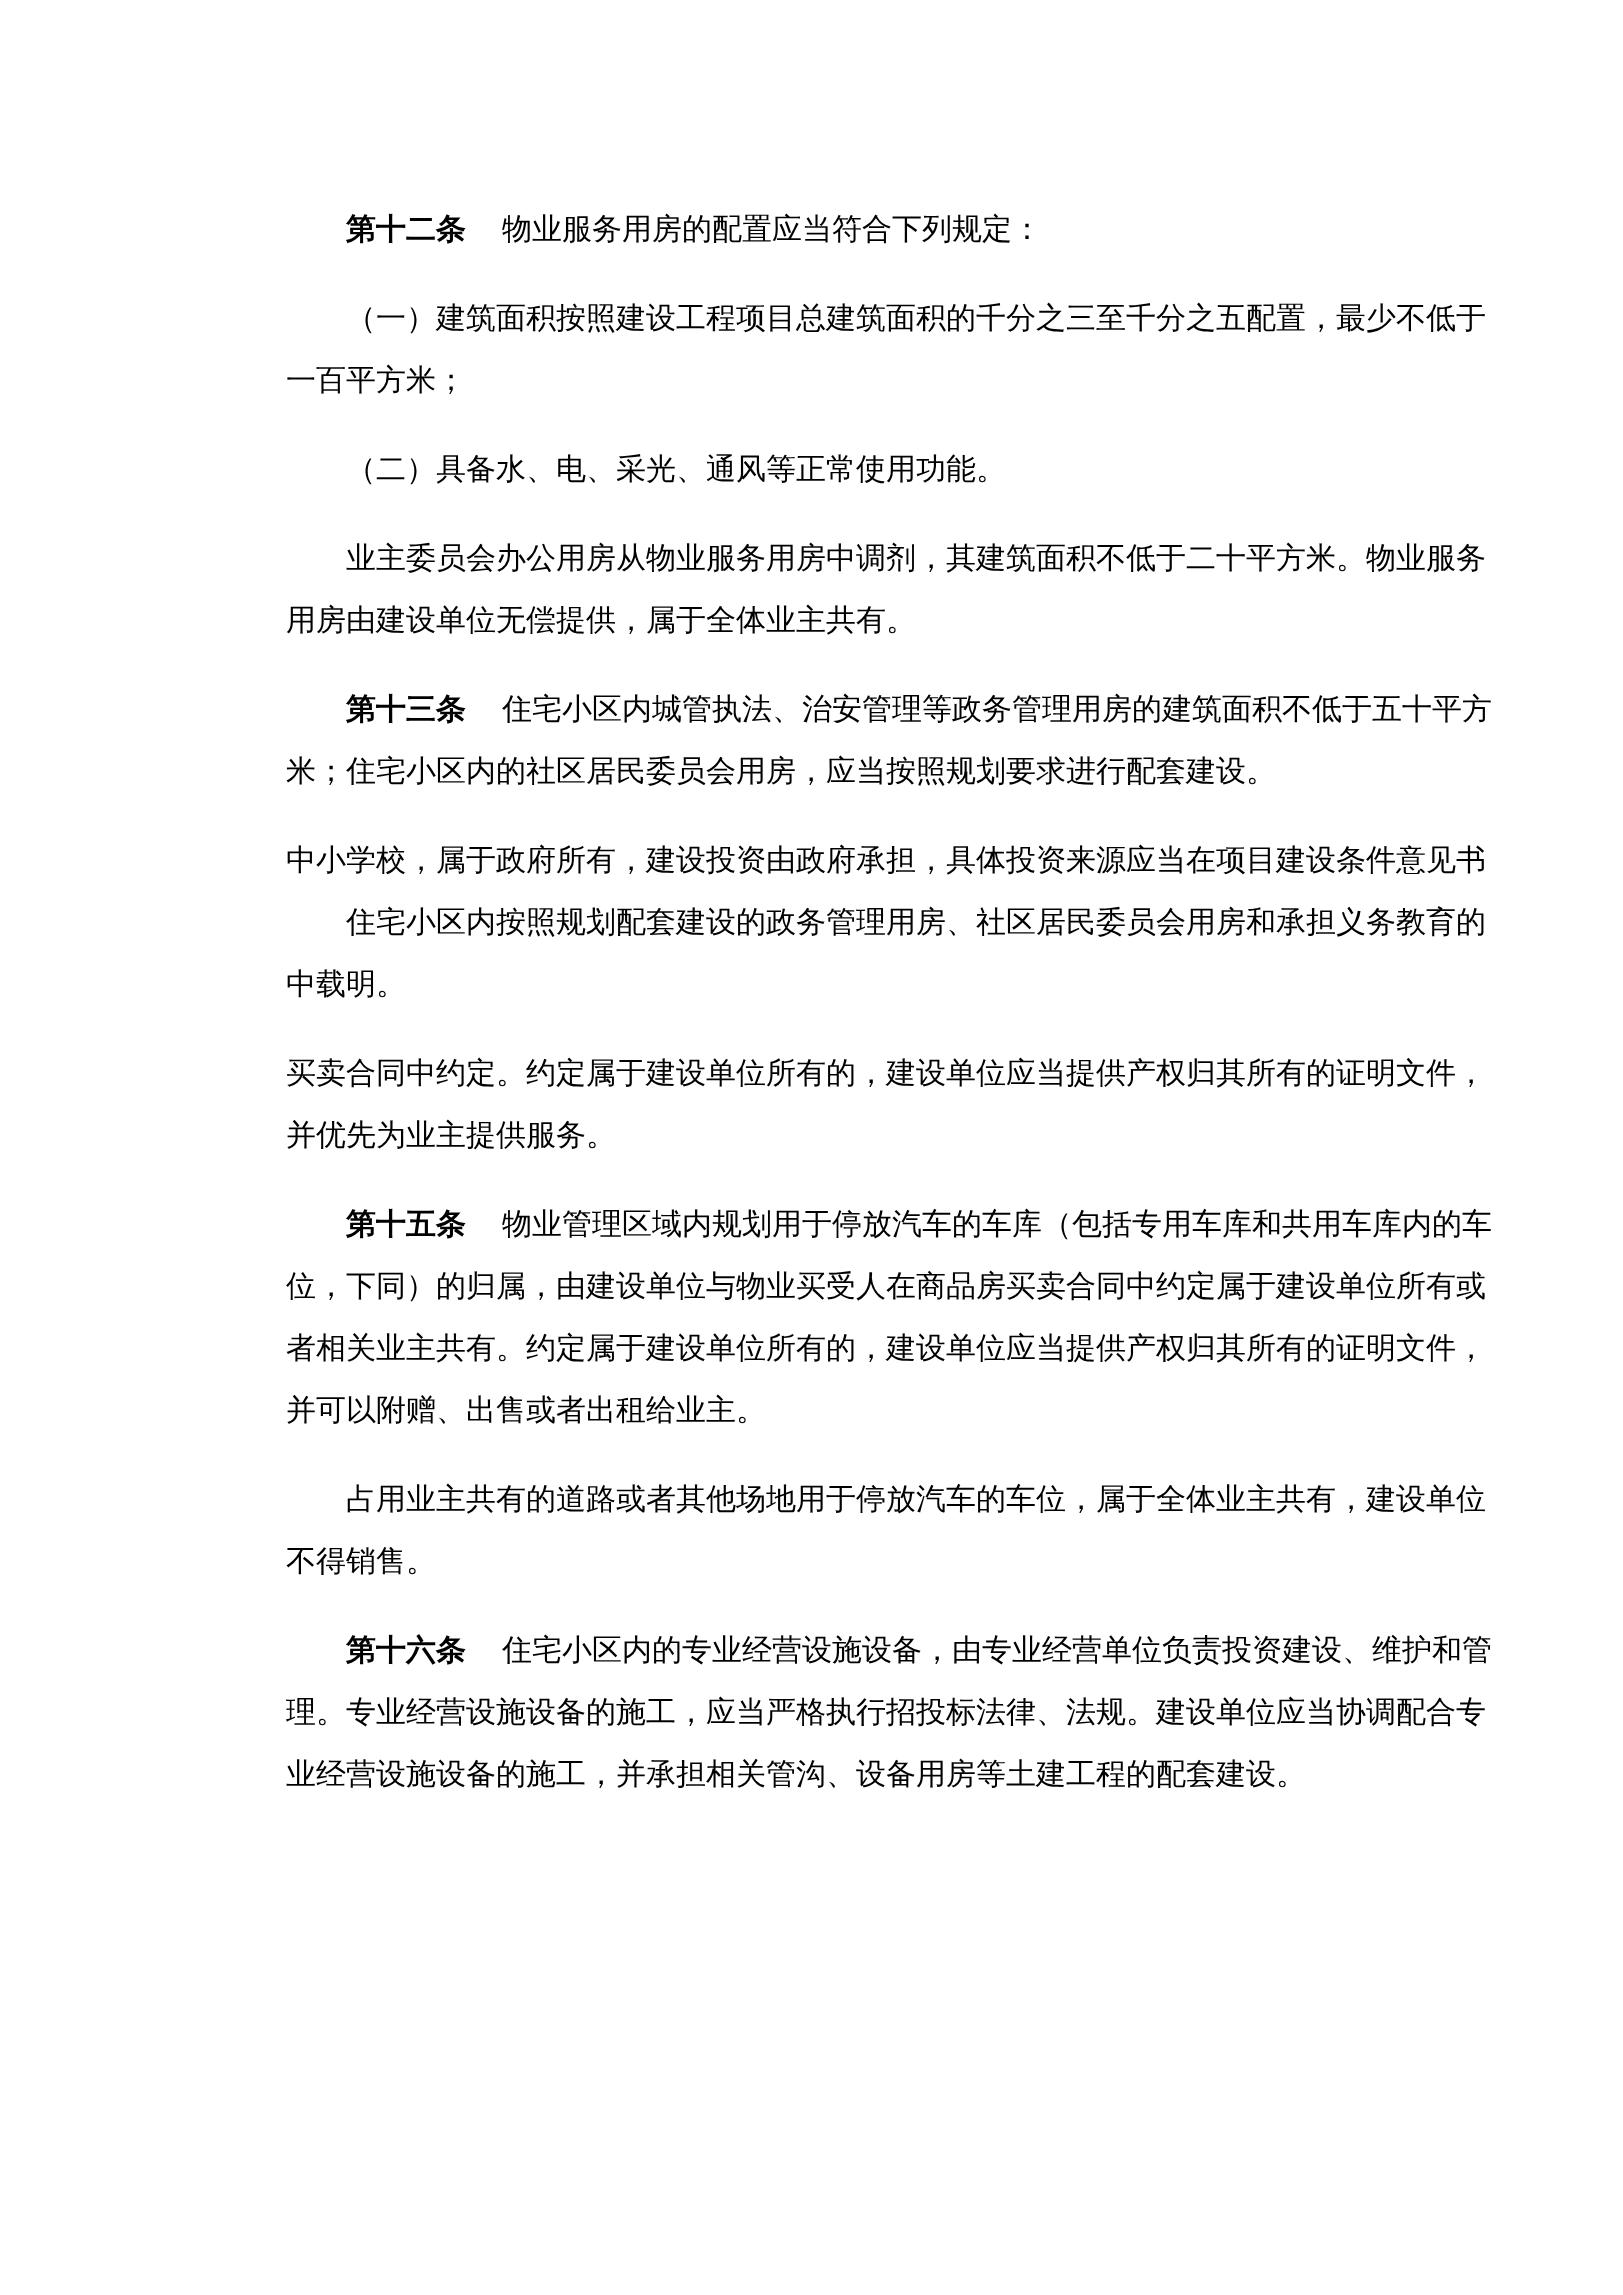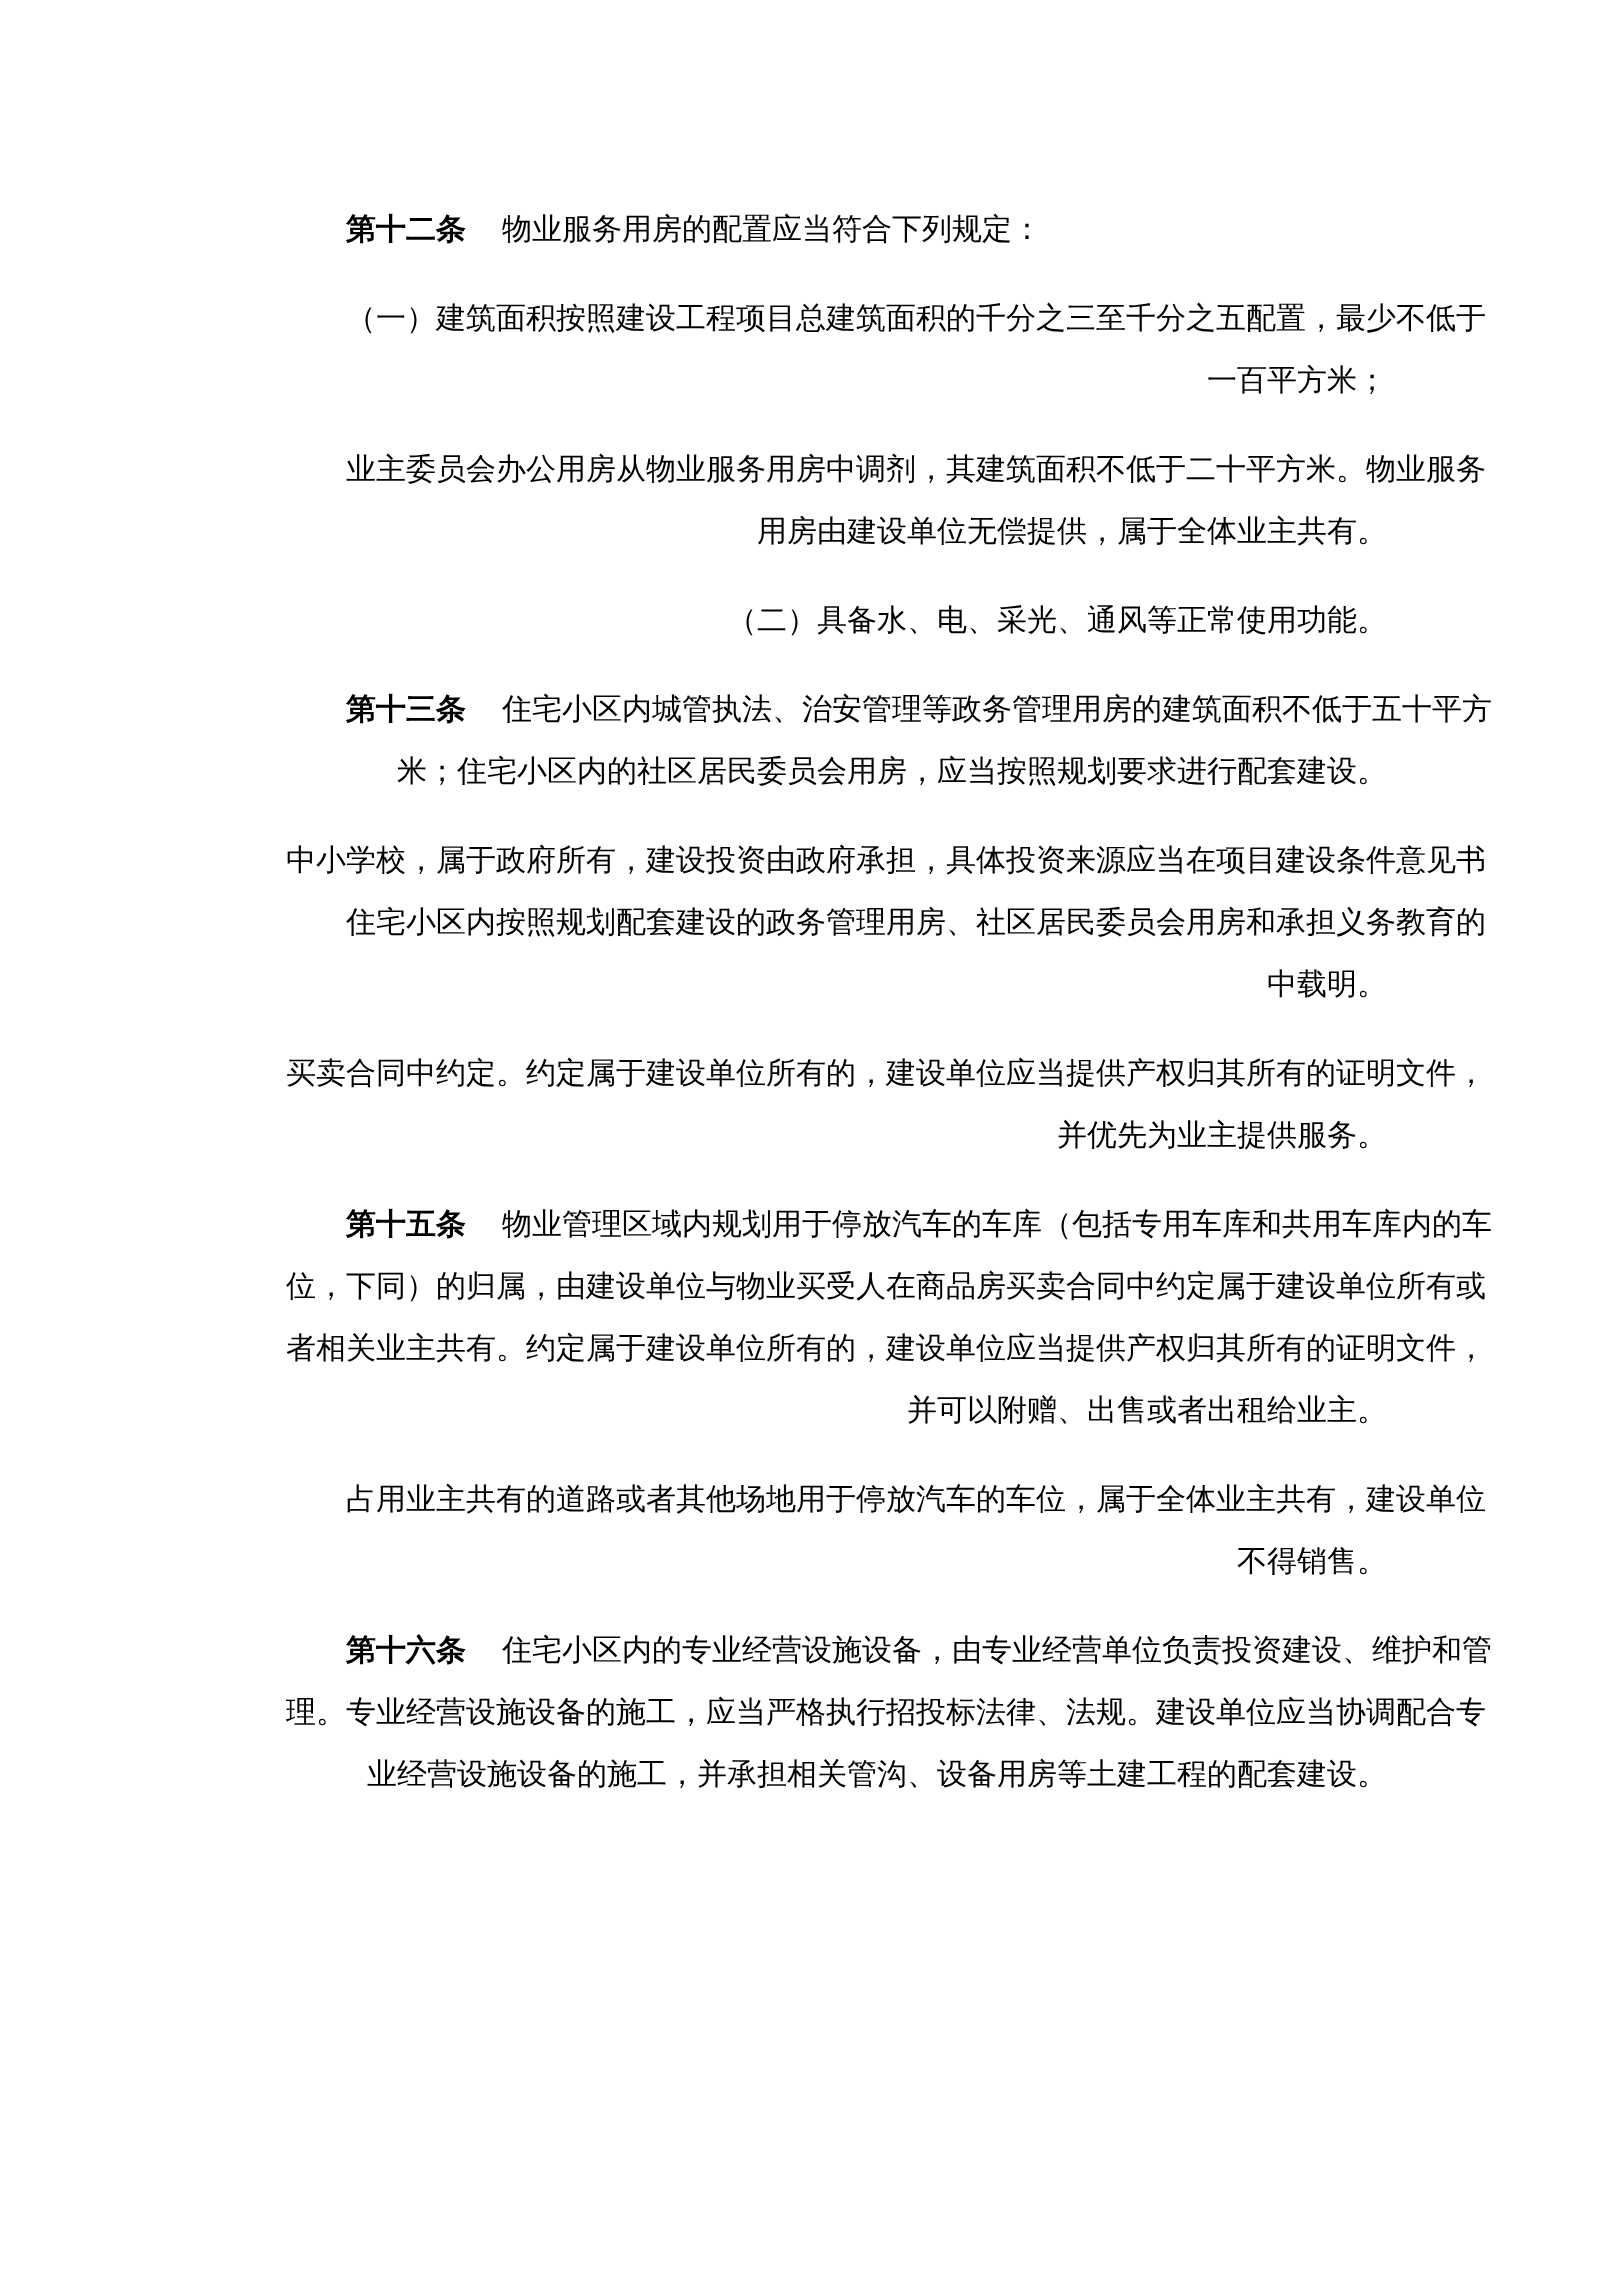--- a/index.html
+++ b/index.html
@@ -17,21 +17,20 @@
   .doc {
     box-sizing: border-box;
     padding: 200px 236px 0 246px;
     font-family: Liberation Mono, monospace;
     font-size: 30px;
     color: #000000;
     margin-left: 40px;
   }
   .para + .para {
     margin-top: 27px;
-    text-align: right;
   }
   .line {
     height: 62px;
     line-height: 62px;
     white-space: pre;
   }
   .line.first {
     text-indent: 60px;
   }
   .art {
@@ -44,25 +43,25 @@
 <div class="page">
   <div class="doc" id="doc" style="color: rgb(0, 0, 0);">
       <div class="para">
         <div class="line first"><span class="art">第十二条</span><span class="txt">  物业服务用房的配置应当符合下列规定：</span></div>
       </div>
       <div class="para">
         <div class="line first"><span class="txt">（一）建筑面积按照建设工程项目总建筑面积的千分之三至千分之五配置，最少不低于</span></div>
         <div class="line"><span class="txt">一百平方米；</span></div>
       </div>
       <div class="para">
+        <div class="line first"><span class="txt">（二）具备水、电、采光、通风等正常使用功能。</span></div>
+      </div>
+      <div class="para">
         <div class="line first"><span class="txt">业主委员会办公用房从物业服务用房中调剂，其建筑面积不低于二十平方米。物业服务</span></div>
         <div class="line"><span class="txt">用房由建设单位无偿提供，属于全体业主共有。</span></div>
-      </div>
-      <div class="para">
-        <div class="line first"><span class="txt">（二）具备水、电、采光、通风等正常使用功能。</span></div>
       </div>
       <div class="para">
         <div class="line first"><span class="art">第十三条</span><span class="txt">  住宅小区内城管执法、治安管理等政务管理用房的建筑面积不低于五十平方</span></div>
         <div class="line"><span class="txt">米；住宅小区内的社区居民委员会用房，应当按照规划要求进行配套建设。</span></div>
       </div>
       <div class="para">
         <div class="line"><span class="txt">中小学校，属于政府所有，建设投资由政府承担，具体投资来源应当在项目建设条件意见书</span></div>
         <div class="line first"><span class="txt">住宅小区内按照规划配套建设的政务管理用房、社区居民委员会用房和承担义务教育的</span></div>
         <div class="line"><span class="txt">中载明。</span></div>
       </div>

